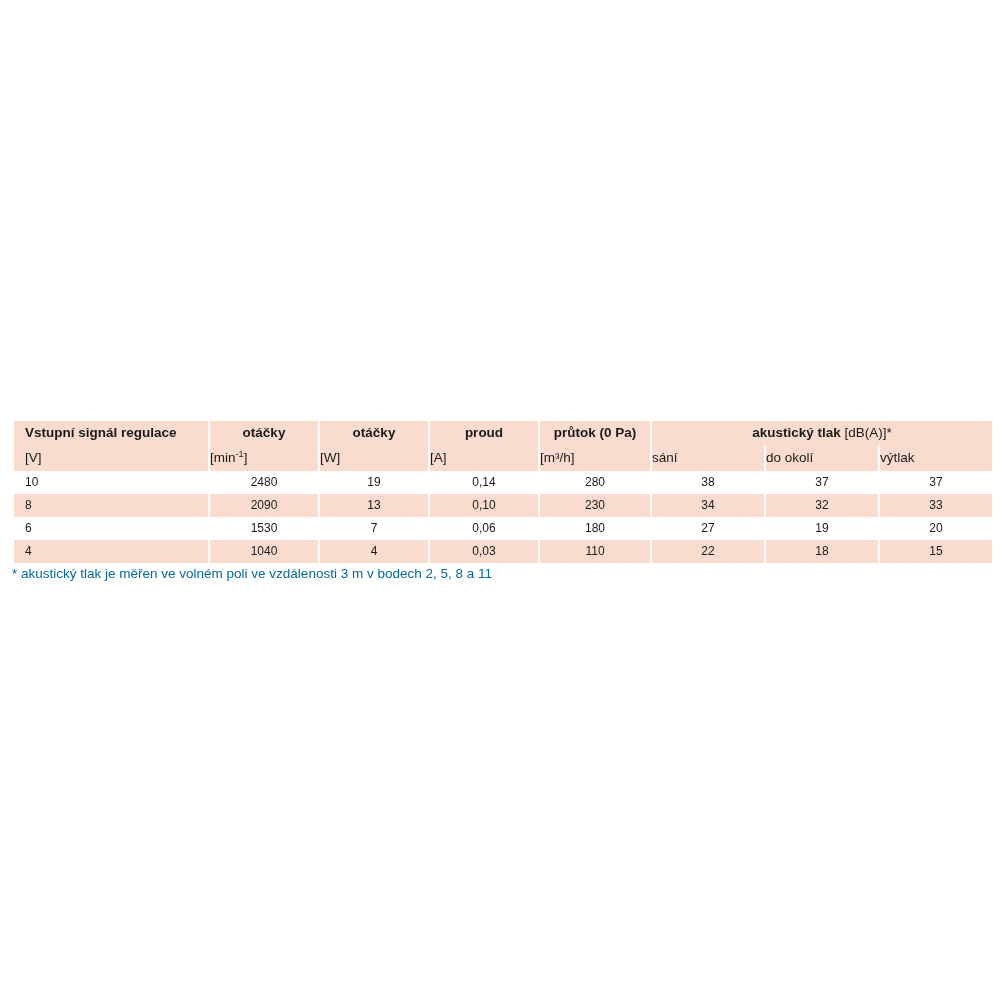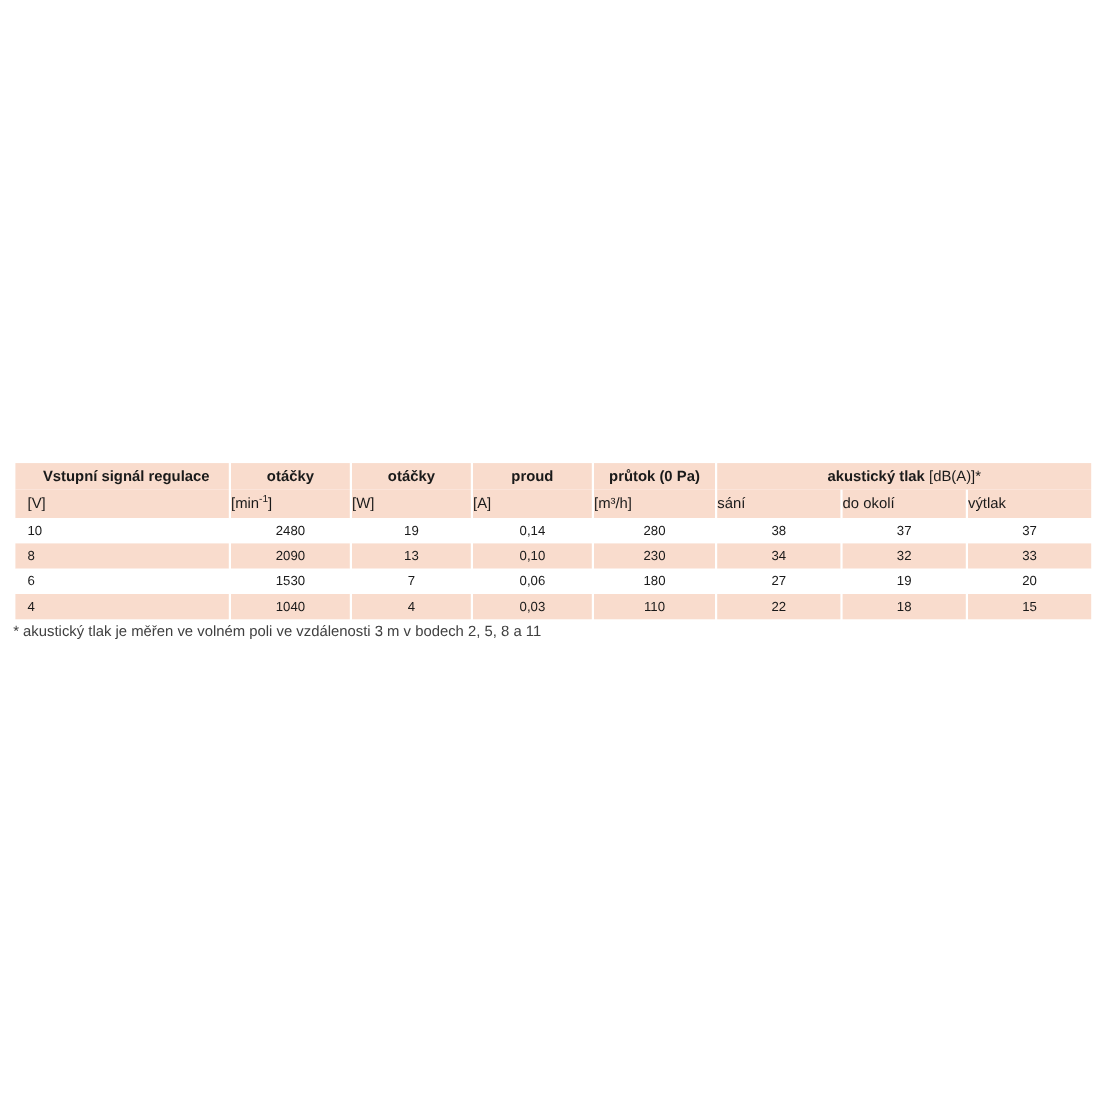--- a/index.html
+++ b/index.html
@@ -54,21 +54,21 @@
     background: #f9dccd;
     font-weight: bold;
     font-size: 13.5px;
     text-align: center;
     height: 24px;
     line-height: 24px;
     white-space: nowrap;
   }
   .hd.left {
     text-align: left;
-    padding-left: 25px;
+    padding-left: 11px;
     margin-top: 44px;
   }
   .hd-unit {
     background: #f9dccd;
     font-weight: normal;
     font-size: 13.5px;
     text-align: left;
     height: 26px;
     line-height: 26px;
     white-space: nowrap;
@@ -115,21 +115,21 @@
   tr.even td  { background: #f9dccd; }
 
   sup { font-size: 0.68em; vertical-align: super; line-height: 0; }
 
   
   #footnote {
     position: absolute;
     left: 12px;
     top: 566px;
     font-size: 13.5px;
-    color: #404040;
+    color: #0369a1;
     white-space: nowrap;
   }
 </style>
 </head>
 <body>
 
 <div id="spec-table-block">
   <table class="spec">
     <colgroup>
       <col class="c-signal">

